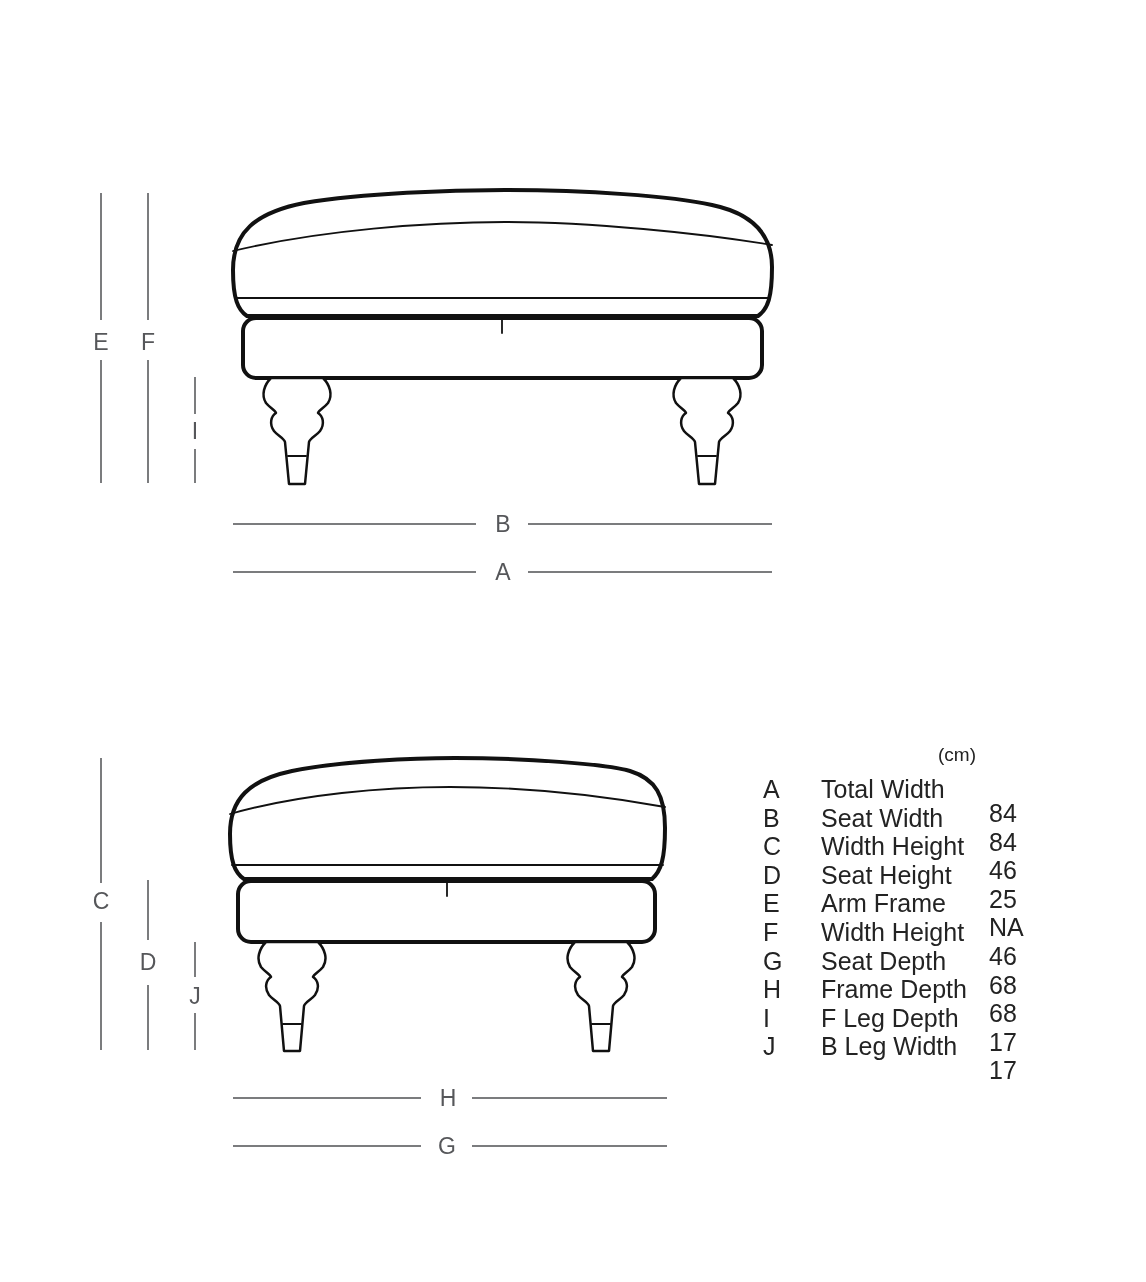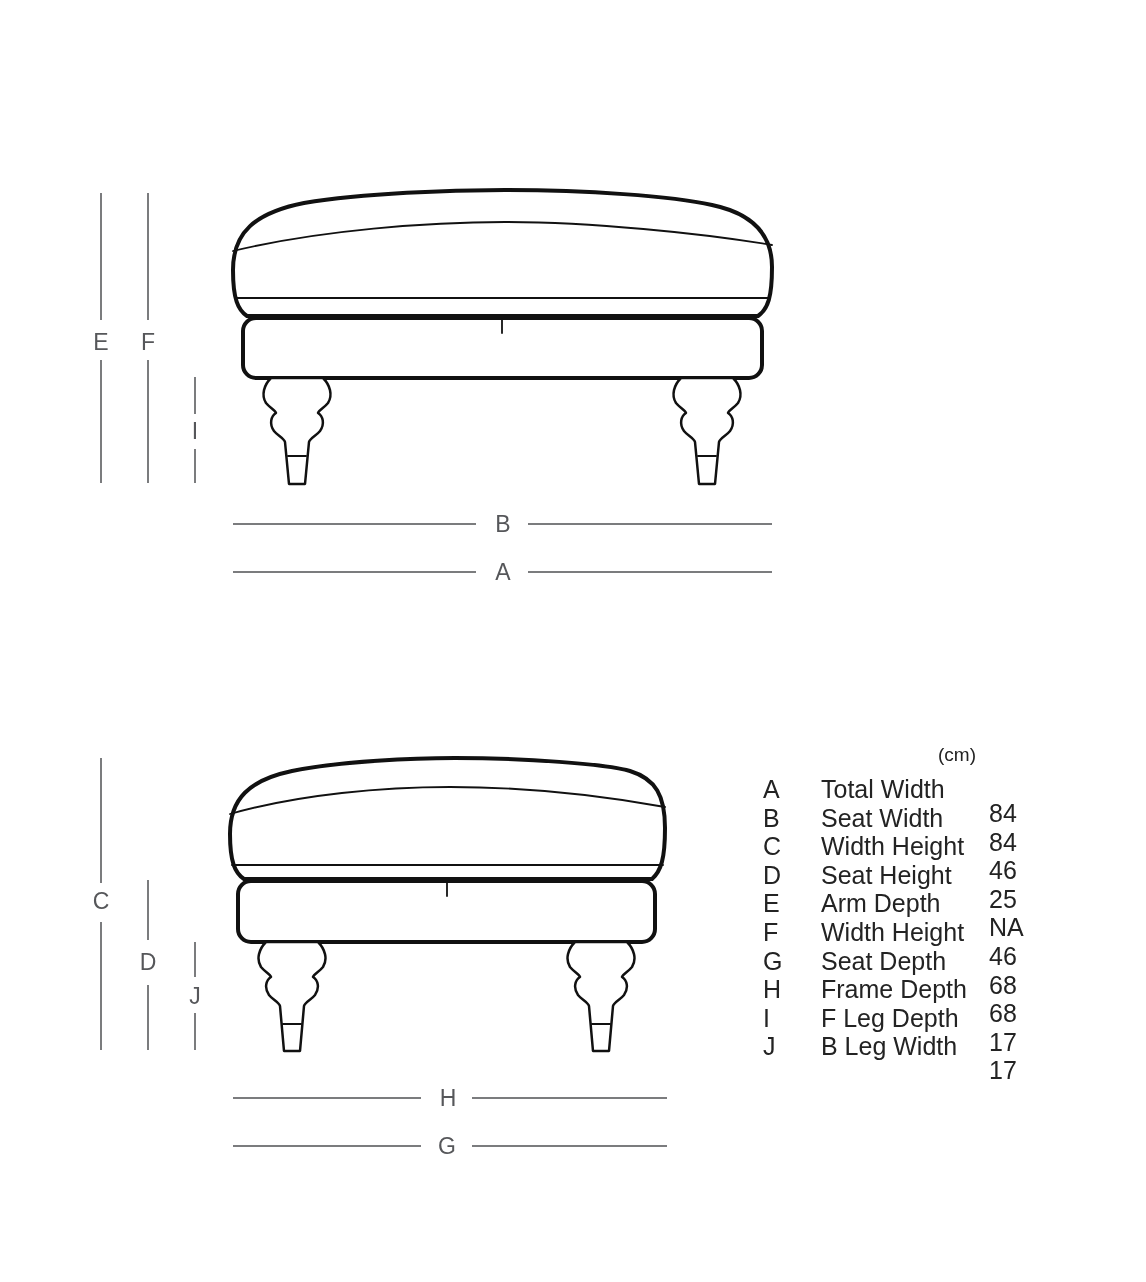--- a/index.html
+++ b/index.html
@@ -188,21 +188,21 @@
       <span class="col-label">Width Height</span>
       <span class="col-value">46</span>
     </div>
     <div class="spec-row">
       <span class="col-key">D</span>
       <span class="col-label">Seat Height</span>
       <span class="col-value">25</span>
     </div>
     <div class="spec-row">
       <span class="col-key">E</span>
-      <span class="col-label">Arm Depth</span>
+      <span class="col-label">Arm Frame</span>
       <span class="col-value">NA</span>
     </div>
     <div class="spec-row">
       <span class="col-key">F</span>
       <span class="col-label">Width Height</span>
       <span class="col-value">46</span>
     </div>
     <div class="spec-row">
       <span class="col-key">G</span>
       <span class="col-label">Seat Depth</span>

